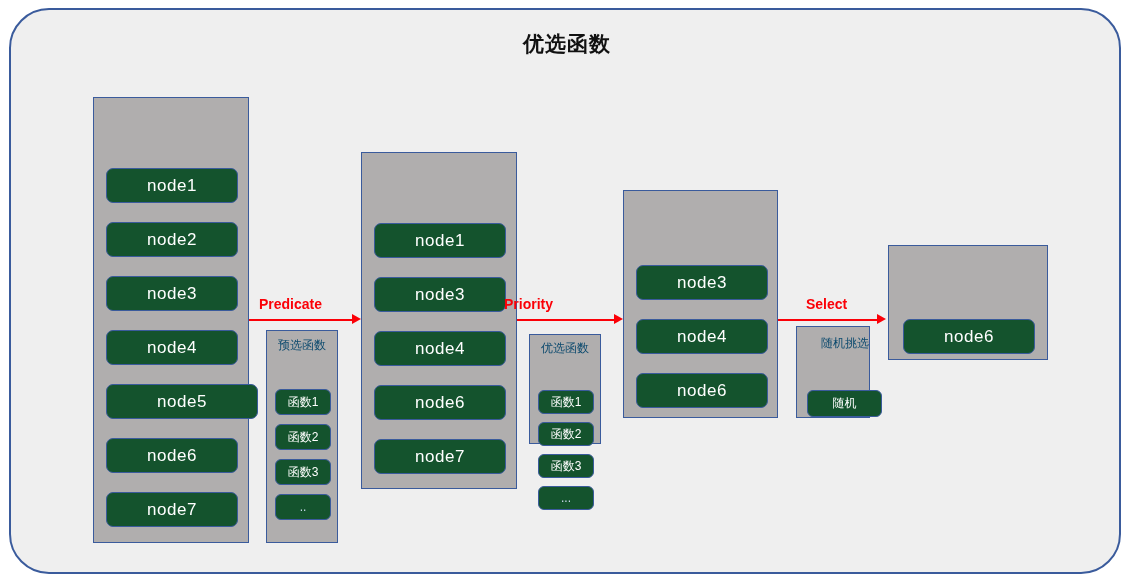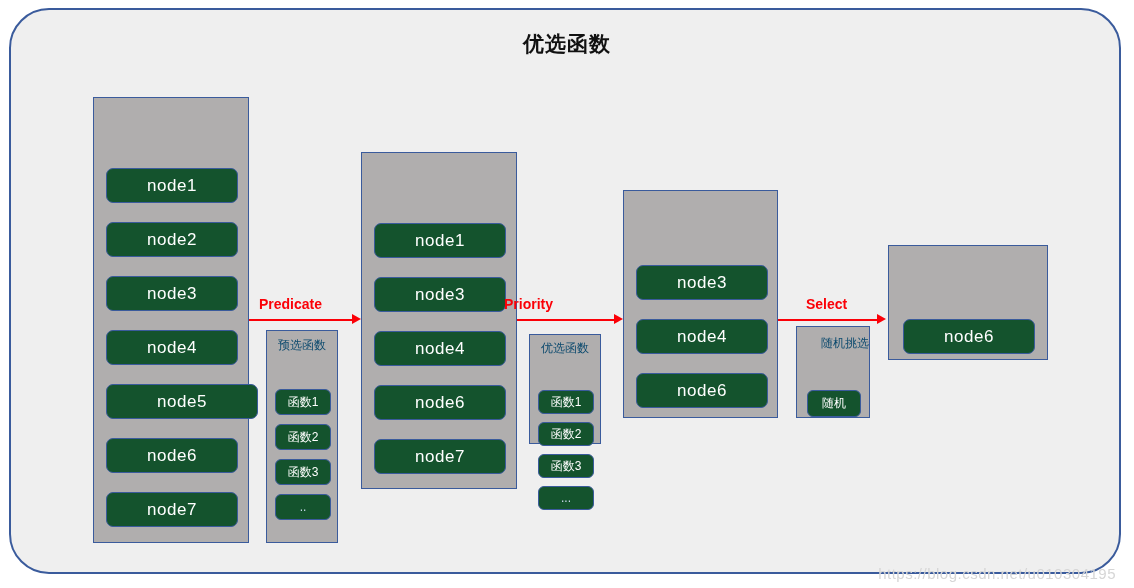--- a/index.html
+++ b/index.html
@@ -162,26 +162,25 @@
   <div class="arrow-head" style="left:614px; top:314px;"></div>
 
   <div class="pool" style="left:623px; top:190px; width:155px; height:228px;">
     <div class="chip" style="left:12px; top:42px; width:132px; height:35px;">node3</div>
     <div class="chip" style="left:12px; top:96px; width:132px; height:35px;">node4</div>
     <div class="chip" style="left:12px; top:150px; width:132px; height:35px;">node6</div>
   </div>
 
   <div class="pool" style="left:796px; top:326px; width:74px; height:92px;">
     <div class="pool-caption" style="top:8px;padding-left:12px;">随机挑选</div>
-    <div class="chip small" style="left:10px; top:31px; width:54px; height:27px;">随机</div>
+    <div class="chip small" style="left:10px; top:31px; width:75px; height:27px;">随机</div>
   </div>
 
   <div class="arrow-label" style="left:806px; top:296px;text-align:center;">Select</div>
   <div class="arrow-line" style="left:778px; top:319px; width:100px;"></div>
   <div class="arrow-head" style="left:877px; top:314px;"></div>
 
   <div class="pool" style="left:888px; top:245px; width:160px; height:115px;">
     <div class="chip" style="left:14px; top:41px; width:132px; height:35px;">node6</div>
   </div>
 
-  <div class="watermark">https://blog.csdn.net/u010304195</div>
 
 </div>
 
 </body></html>

